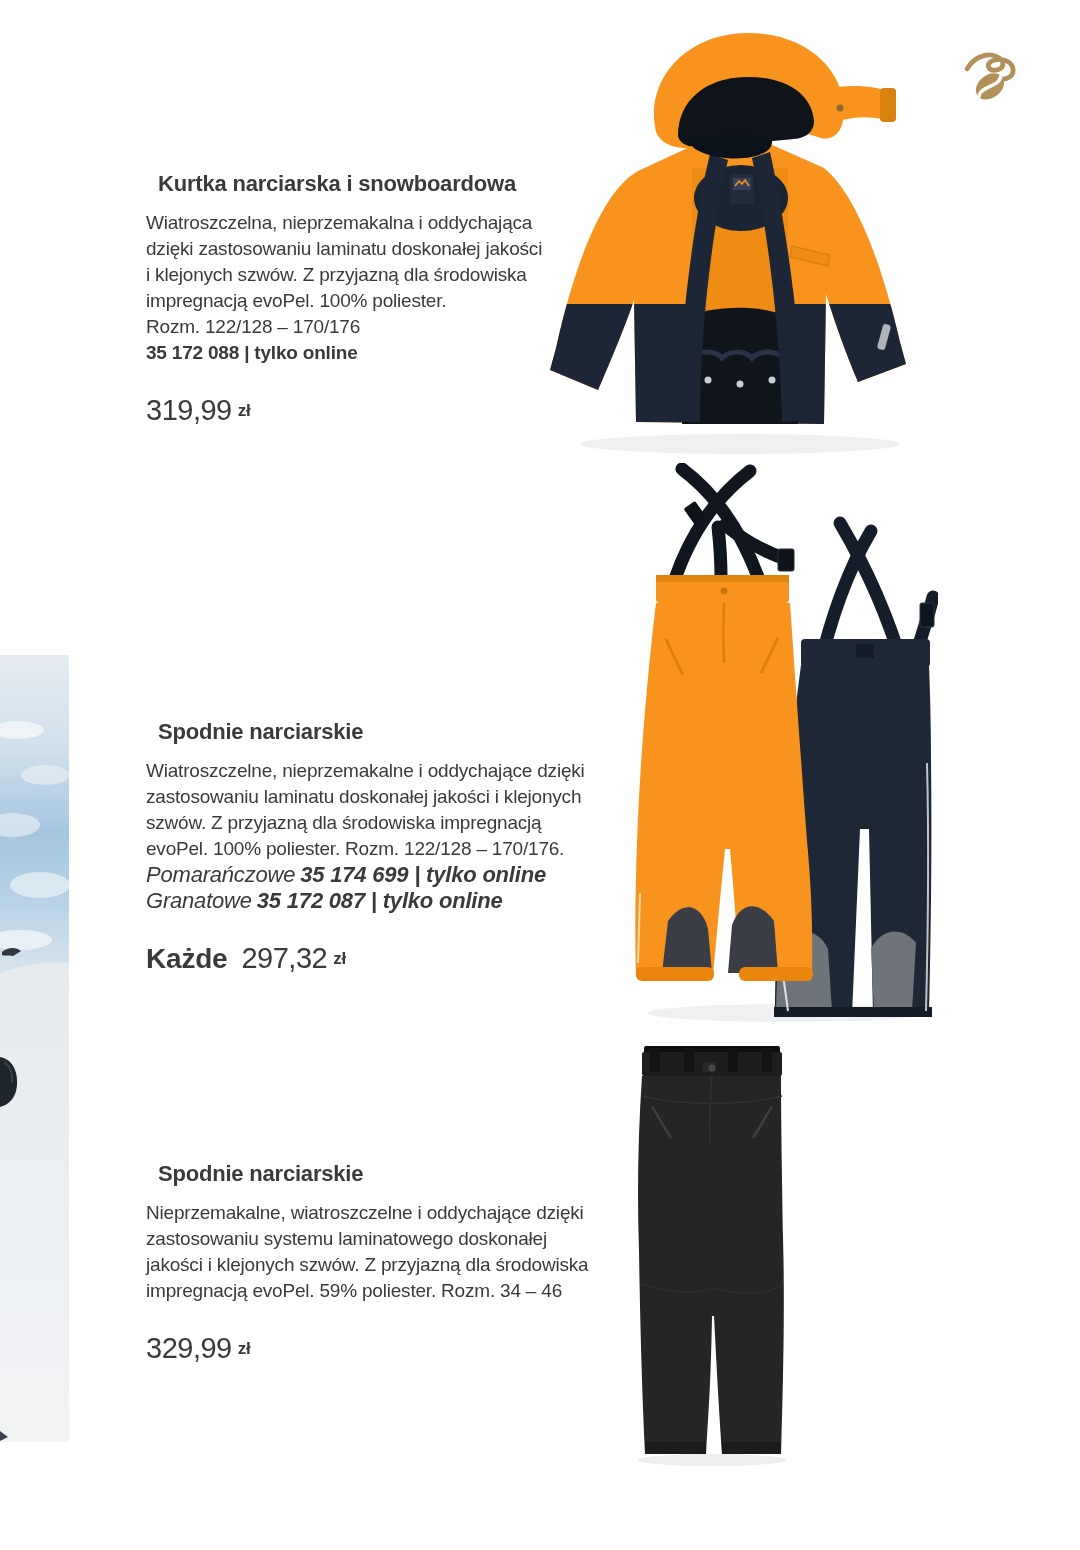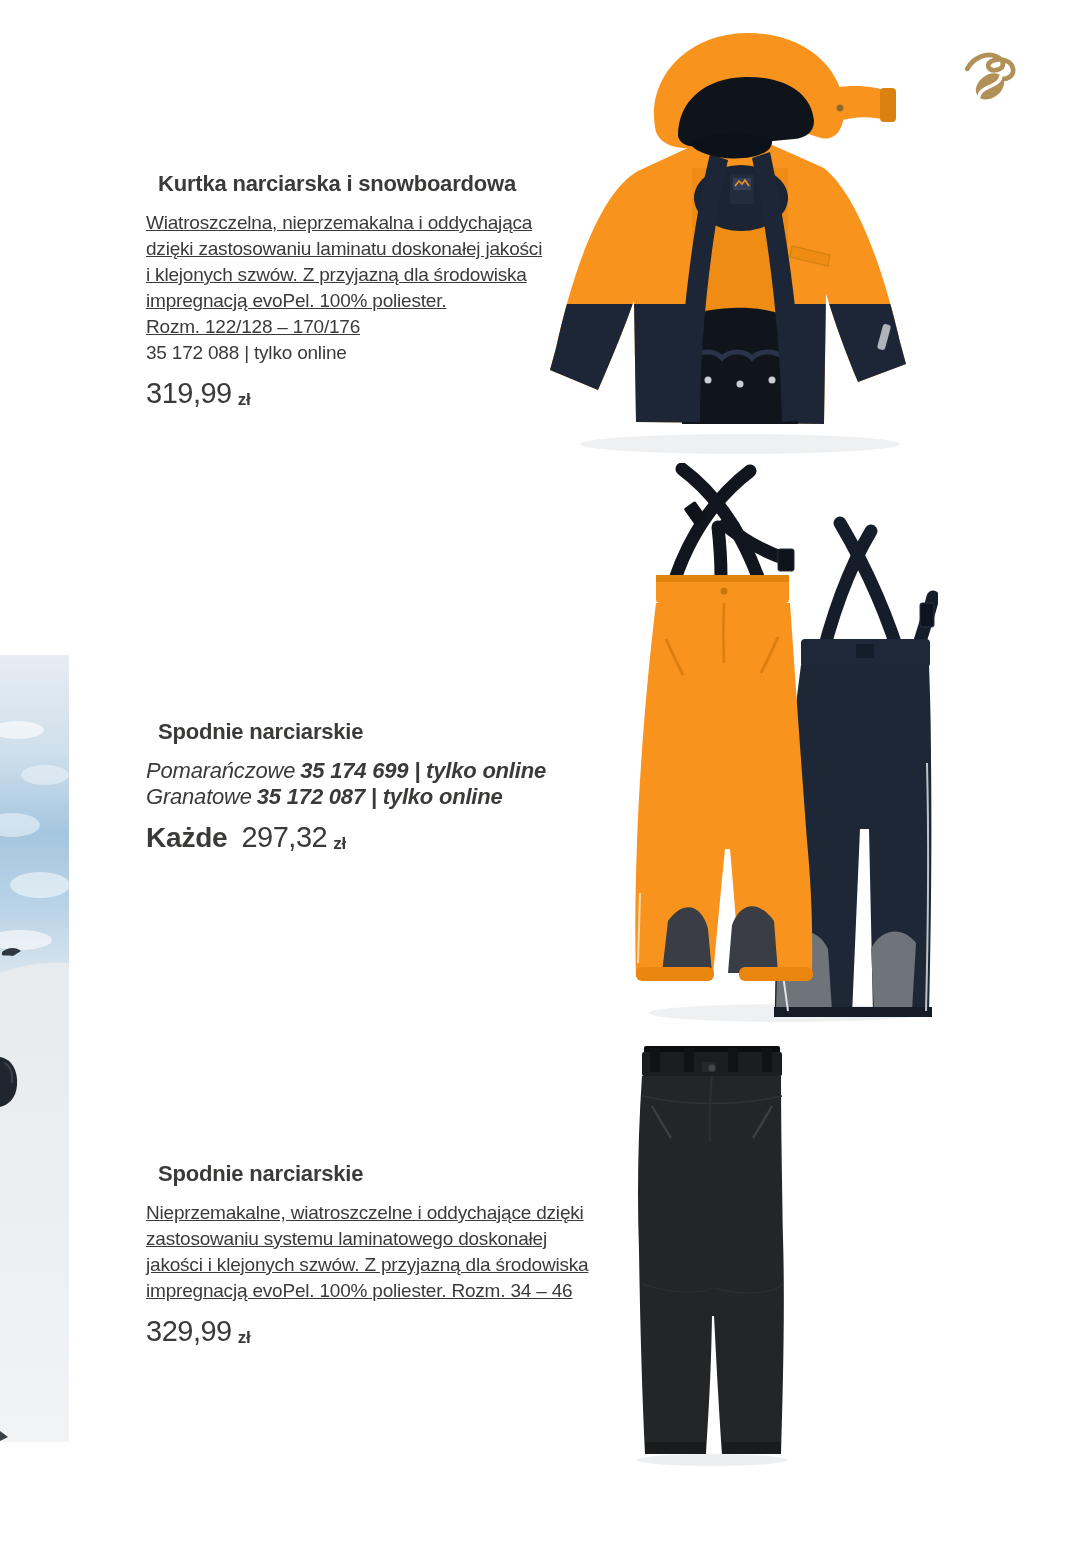--- a/index.html
+++ b/index.html
@@ -11,25 +11,25 @@
   .logo{position:absolute;left:962px;top:46px;width:58px;height:58px;}
   .side-photo{position:absolute;left:0;top:655px;width:69px;height:787px;}
   .img{position:absolute;}
   .img.jacket{left:540px;top:28px;width:400px;height:430px;}
   .img.pantspair{left:628px;top:463px;width:310px;height:562px;}
   .img.blackpants{left:632px;top:1044px;width:160px;height:424px;}
 
   .product-text{position:absolute;left:146px;width:560px;letter-spacing:-0.2px;}
   .p1{top:158px;} .p2{top:706px;} .p3{top:1148px;}
   .title{font-size:22px;font-weight:bold;line-height:28px;margin:12px;}
-  .desc{font-size:19px;line-height:26px;margin:0;white-space:pre-line;text-decoration:underline;}
-  .article{font-size:19px;font-weight:normal;line-height:26px;margin:0;}
+  .desc{font-size:19px;line-height:26px;margin:0;white-space:pre-line;}
+  .article{font-size:19px;font-weight:bold;line-height:26px;margin:0;}
   .variant{font-size:22px;line-height:26px;margin:0;font-style:italic;}
   .variant .art{font-weight:bold;margin-left:5px;}
-  .price-row{margin-top:11px;display:flex;align-items:flex-end;}
+  .price-row{margin-top:28px;display:flex;align-items:center;}
   .price-prefix{font-size:28px;font-weight:bold;margin-right:14px;}
   .price{font-size:29px;letter-spacing:-0.5px;}
   .currency{font-size:17px;font-weight:bold;margin-left:6px;}
 </style>
 </head>
 <body>
 
 <div class="logo">
   <svg viewBox="0 0 56 56" width="58" height="58">
     <path d="M5,22 C11,11 24,6 33,10 C41,13 42,21 34,23 C27,25 22,19 28,15 C35,11 47,13 49,21 C51,28 45,32 38,32" fill="none" stroke="#b29159" stroke-width="4.6" stroke-linecap="round"></path>
@@ -182,36 +182,40 @@
 Rozm. 122/128 – 170/176</p>
   <p class="article">35 172 088 | tylko online</p>
   <div class="price-row">
     <span class="price">319,99</span>
     <span class="currency">zł</span>
   </div>
 </section>
 
 <section class="product-text p2">
   <h3 class="title">Spodnie narciarskie</h3>
+  <p class="desc">Wiatroszczelne, nieprzemakalne i oddychające dzięki
+zastosowaniu laminatu doskonałej jakości i klejonych
+szwów. Z przyjazną dla środowiska impregnacją
+evoPel. 100% poliester. Rozm. 122/128 – 170/176.</p>
   <p class="variant">
     <span>Pomarańczowe</span><span class="art">35 174 699 | tylko online</span>
   </p>
   <p class="variant">
     <span>Granatowe</span><span class="art">35 172 087 | tylko online</span>
   </p>
   <div class="price-row">
     <span class="price-prefix">Każde</span>
     <span class="price">297,32</span>
     <span class="currency">zł</span>
   </div>
 </section>
 
 <section class="product-text p3">
   <h3 class="title">Spodnie narciarskie</h3>
   <p class="desc">Nieprzemakalne, wiatroszczelne i oddychające dzięki
 zastosowaniu systemu laminatowego doskonałej
 jakości i klejonych szwów. Z przyjazną dla środowiska
-impregnacją evoPel. 100% poliester. Rozm. 34 – 46</p>
+impregnacją evoPel. 59% poliester. Rozm. 34 – 46</p>
   <div class="price-row">
     <span class="price">329,99</span>
     <span class="currency">zł</span>
   </div>
 </section>
 
 </body></html>

